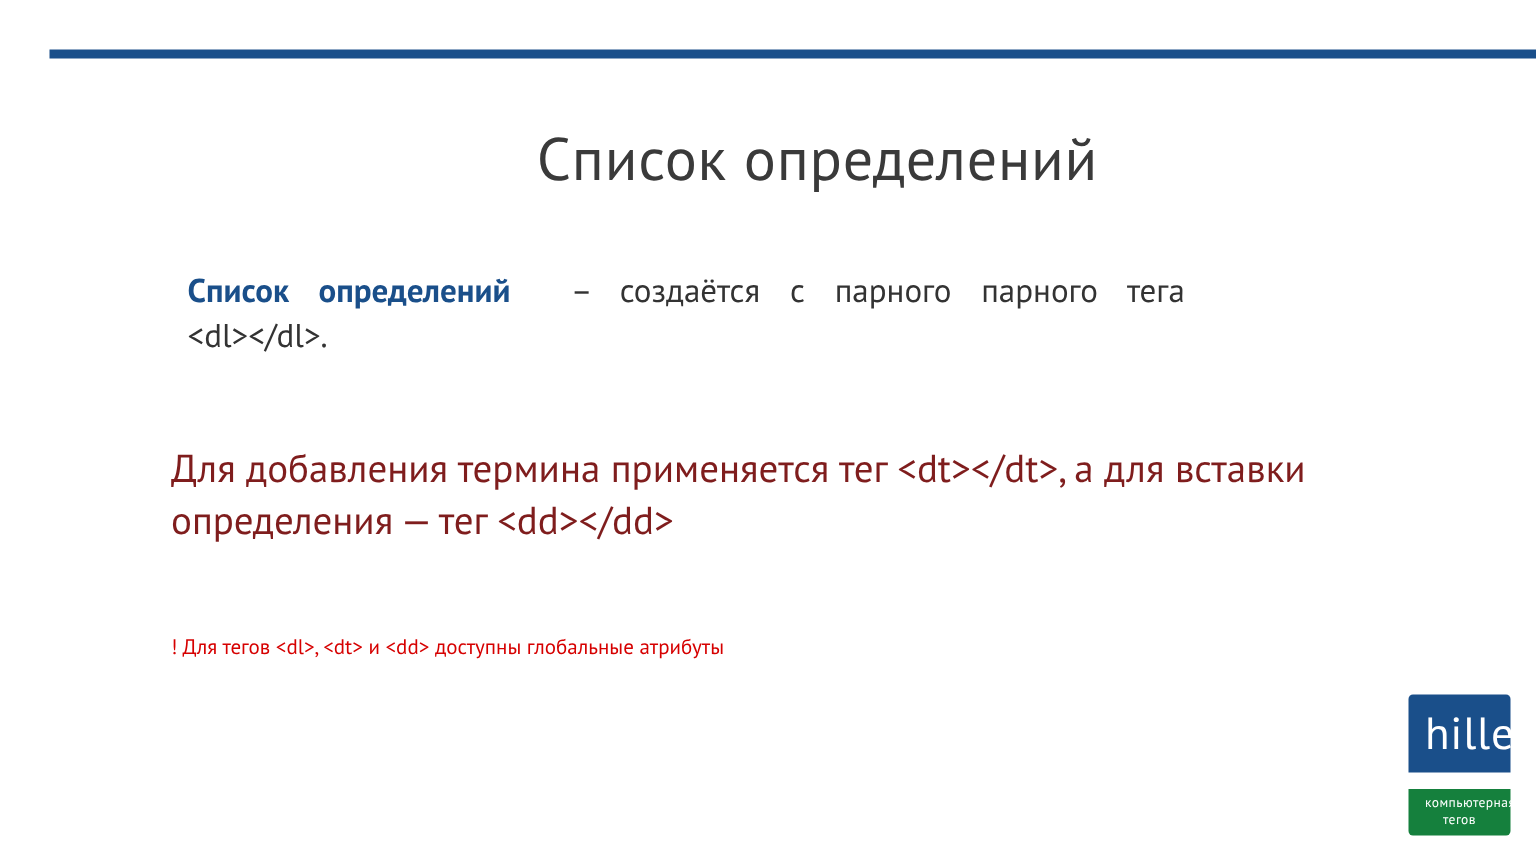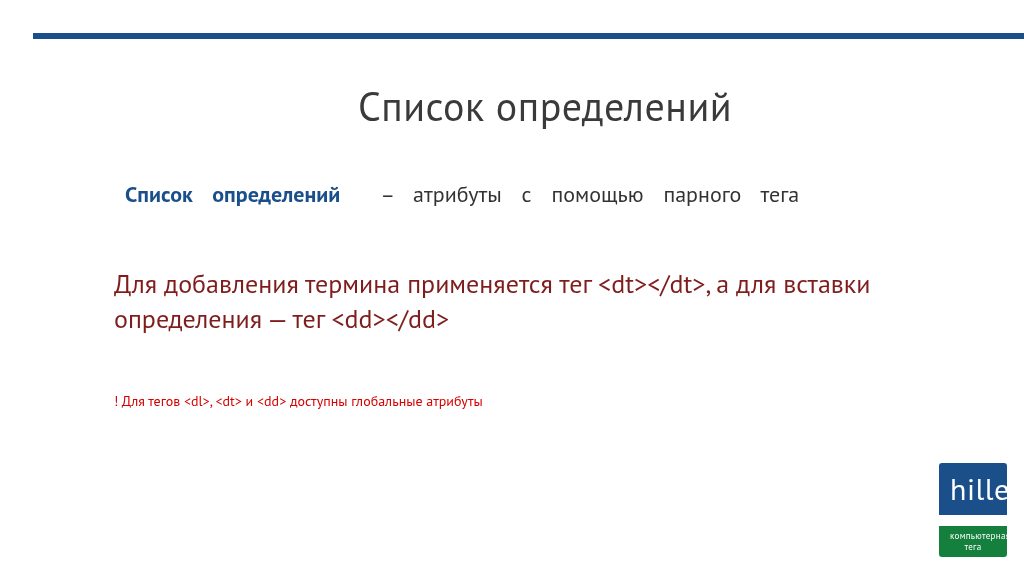--- a/index.html
+++ b/index.html
@@ -69,29 +69,30 @@
     border-bottom-right-radius: 3px;
   }
 </style>
 </head>
 <body>
 
 <div class="slide">
   <h1 class="title">Список определений</h1>
 
   <p class="para1">
-    <span class="term space">Список определений</span><span class="space"> – атрибуты с помощью парного тега</span><br>
+    <span class="term space">Список определений</span><span class="space"> – создаётся с парного парного тега</span><br>
+    <span>&lt;dl&gt;&lt;/dl&gt;.</span>
   </p>
 
   <p class="para2">Для добавления термина применяется тег &lt;dt&gt;&lt;/dt&gt;, а для вставки определения — тег &lt;dd&gt;&lt;/dd&gt;</p>
 
   <p class="para3">! Для тегов &lt;dl&gt;, &lt;dt&gt; и &lt;dd&gt; доступны глобальные атрибуты</p>
 
   <div class="logo">
     <div class="logo-top">
       <span>hillel</span>
     </div>
     <div class="logo-bottom">
       <span>компьютерная</span><br>
-      <span>тега</span>
+      <span>тегов</span>
     </div>
   </div>
 </div>
 
 </body></html>

